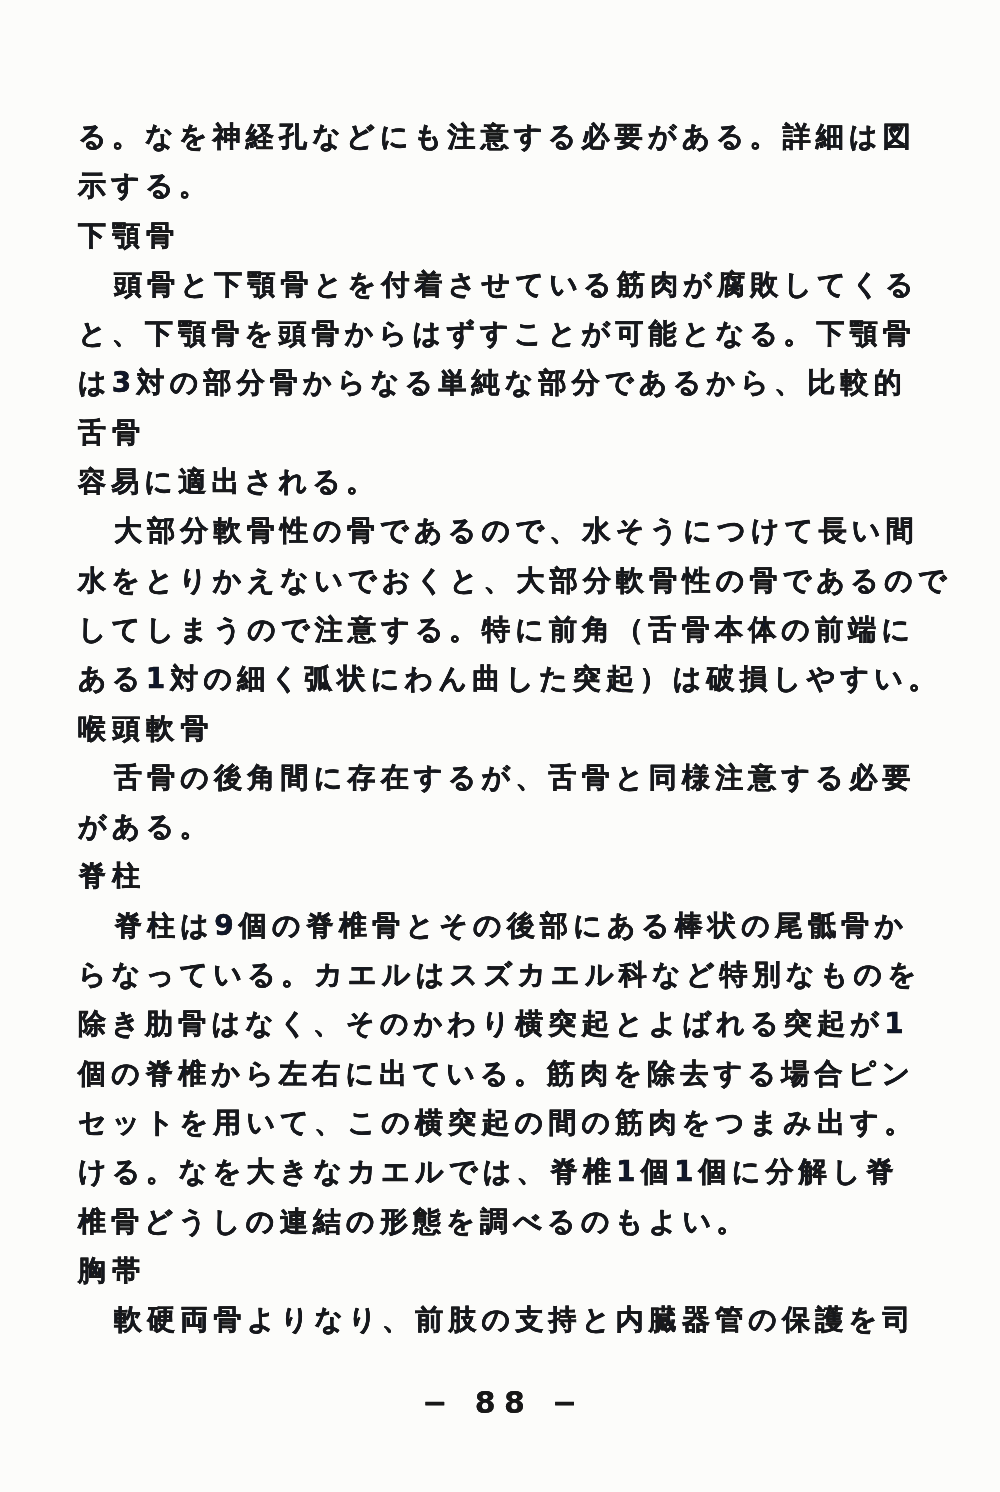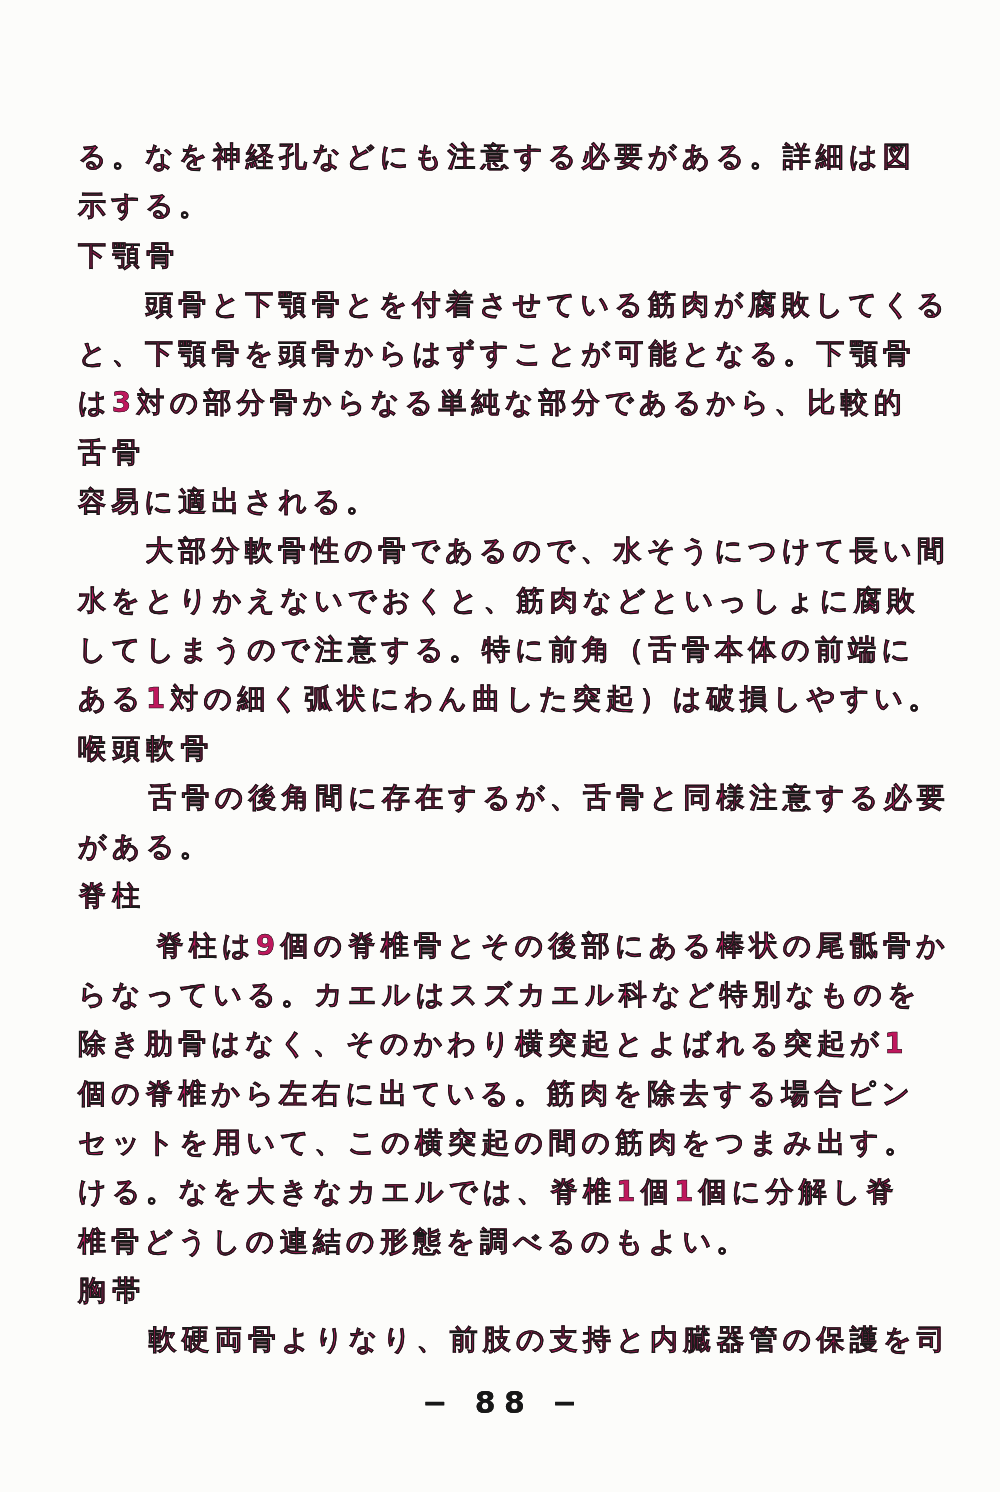--- a/index.html
+++ b/index.html
@@ -15,37 +15,36 @@
     font-family: "DejaVu Sans", sans-serif;
   }
   .scan-page {
     position: absolute;
     inset: 0;
     background: #fcfcfa;
   }
   .text-block {
     position: absolute;
     left: 78px;
-    top: 132px;
+    top: 112px;
     width: 872px;
-    color: #be185d;
+    color: #0f172a;
     font-size: 28px;
     font-weight: bold;
     letter-spacing: 0.185em;
     text-shadow: 0 0 0.6px #1a1a1a;
     -webkit-text-stroke: 0.4px #1a1a1a;
   }
   .line {
     height: 49.3px;
     line-height: 49.3px;
     white-space: nowrap;
   }
   .line.indent {
     padding-left: 36px;
-    text-align: right;
   }
   .line.heading {
     letter-spacing: 0.22em;
   }
   .page-number {
     position: absolute;
     left: 4px;
     width: 1000px;
     top: 1385px;
     text-align: center;
@@ -64,21 +63,21 @@
   <div class="text-block">
     <div class="line">る。なを神経孔などにも注意する必要がある。詳細は図</div>
     <div class="line">示する。</div>
     <div class="line heading">下顎骨</div>
     <div class="line indent">頭骨と下顎骨とを付着させている筋肉が腐敗してくる</div>
     <div class="line">と、下顎骨を頭骨からはずすことが可能となる。下顎骨</div>
     <div class="line">は3対の部分骨からなる単純な部分であるから、比較的</div>
     <div class="line heading">舌骨</div>
     <div class="line">容易に適出される。</div>
     <div class="line indent">大部分軟骨性の骨であるので、水そうにつけて長い間</div>
-    <div class="line">水をとりかえないでおくと、筋肉などといっしょに腐敗</div>
+    <div class="line">水をとりかえないでおくと、大部分軟骨性の骨であるので</div>
     <div class="line">してしまうので注意する。特に前角（舌骨本体の前端に</div>
     <div class="line">ある1対の細く弧状にわん曲した突起）は破損しやすい。</div>
     <div class="line heading">喉頭軟骨</div>
     <div class="line indent">舌骨の後角間に存在するが、舌骨と同様注意する必要</div>
     <div class="line">がある。</div>
     <div class="line heading">脊柱</div>
     <div class="line indent">脊柱は9個の脊椎骨とその後部にある棒状の尾骶骨か</div>
     <div class="line">らなっている。カエルはスズカエル科など特別なものを</div>
     <div class="line">除き肋骨はなく、そのかわり横突起とよばれる突起が1</div>
     <div class="line">個の脊椎から左右に出ている。筋肉を除去する場合ピン</div>

